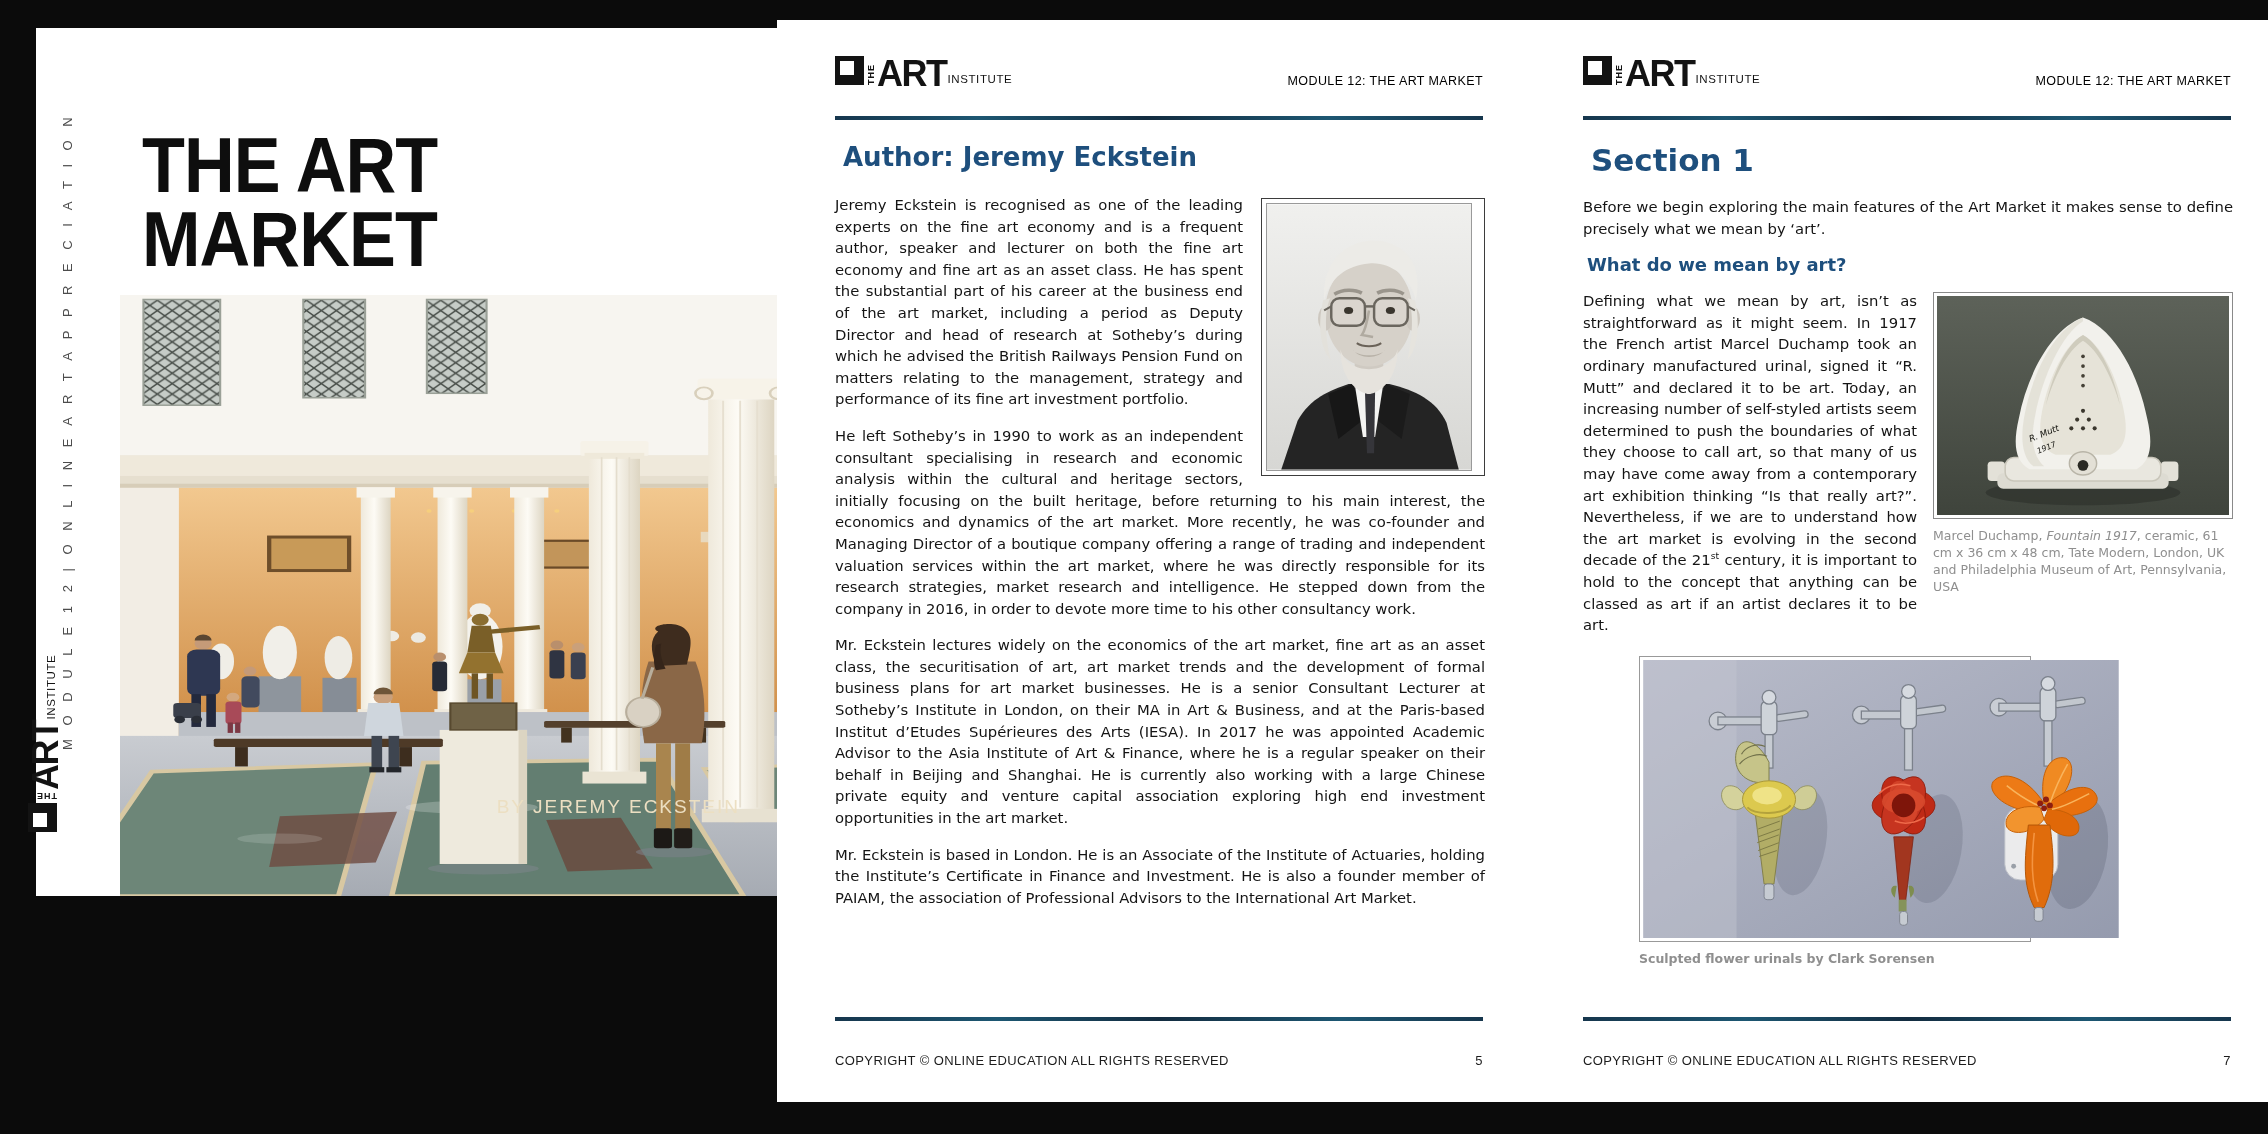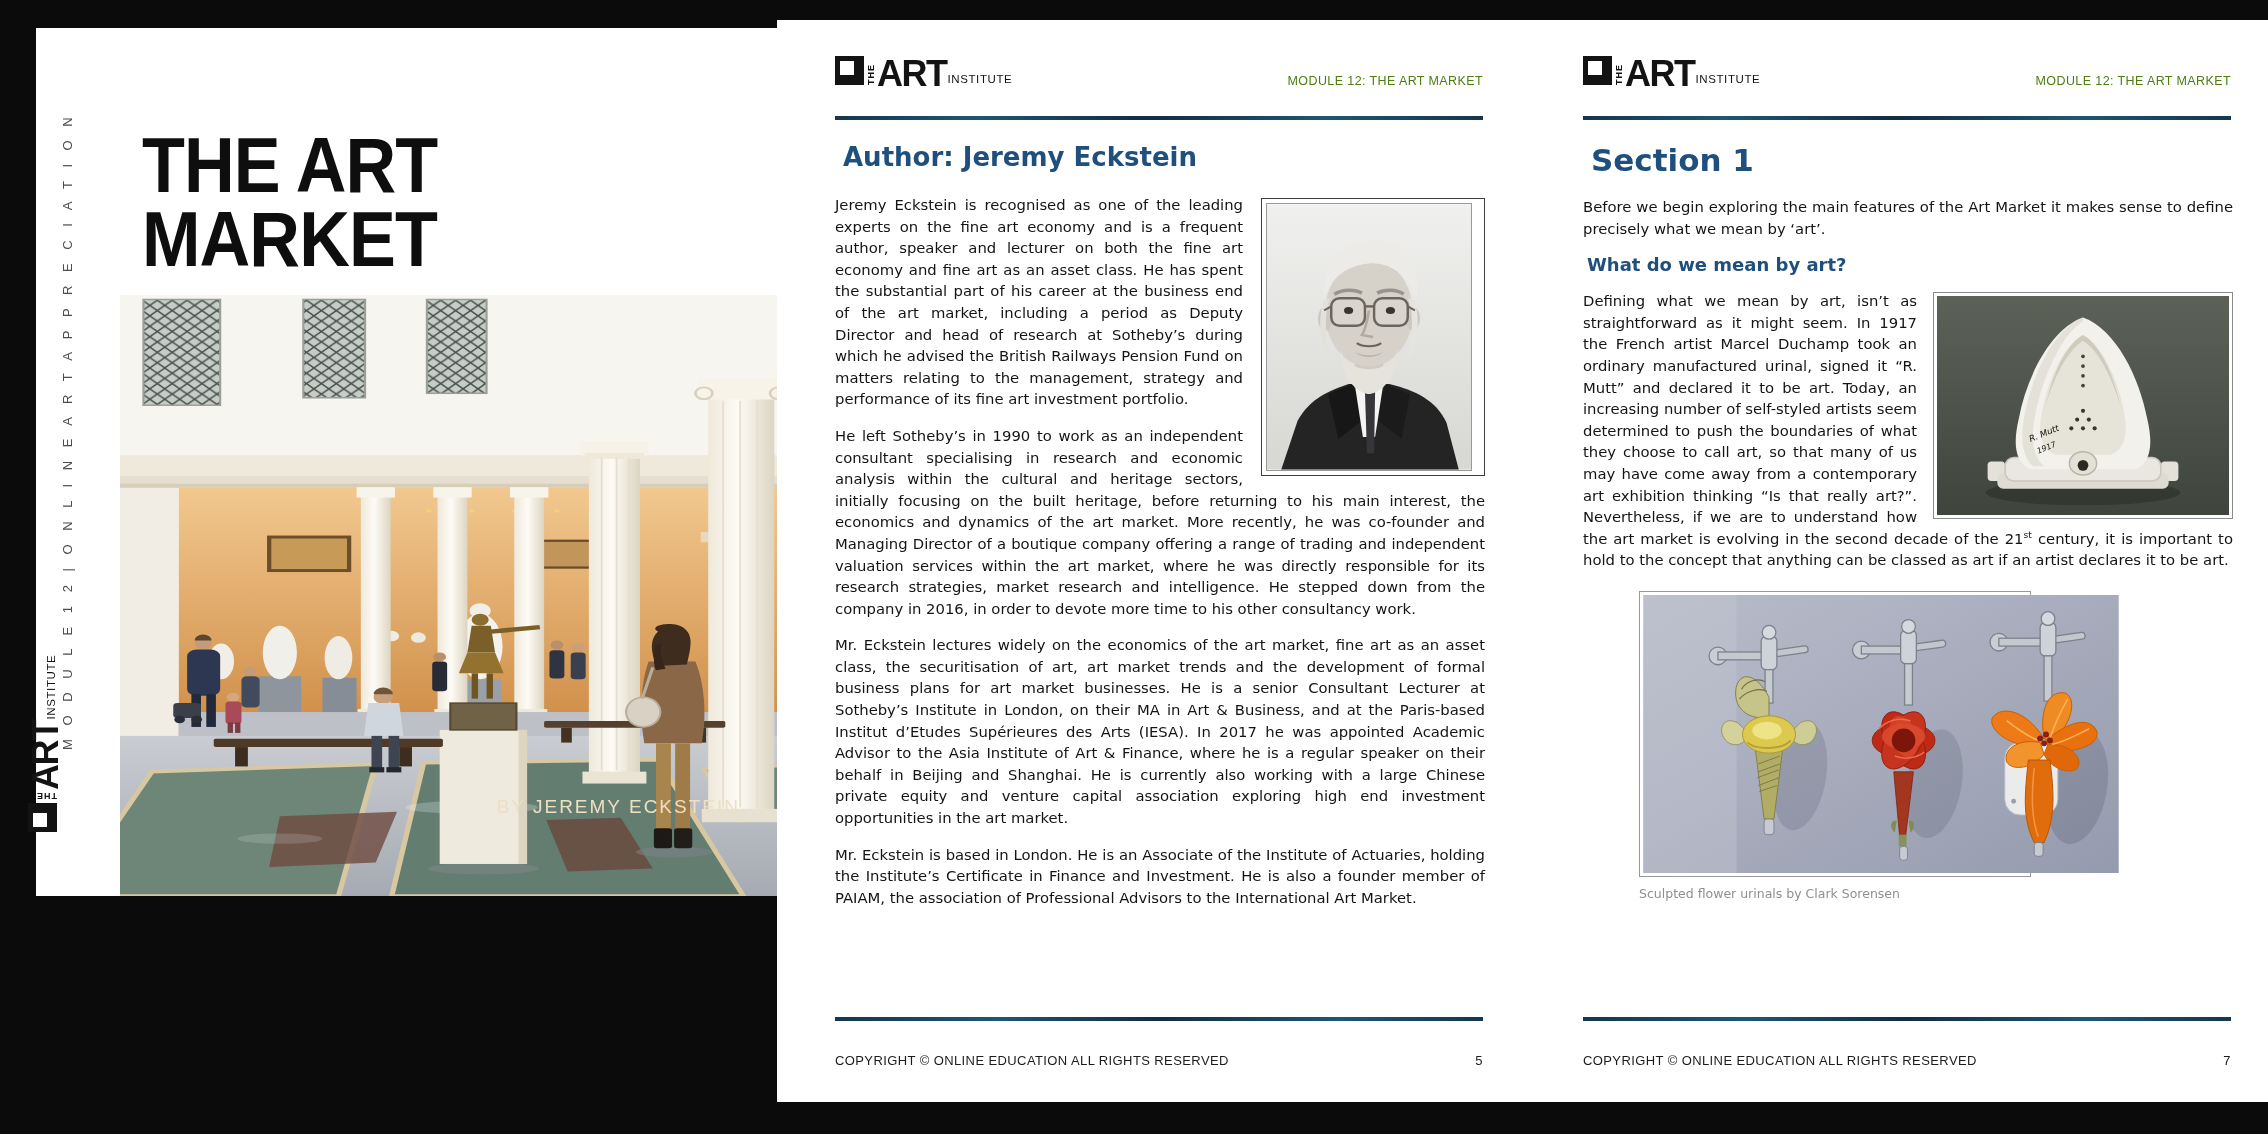--- a/index.html
+++ b/index.html
@@ -14,21 +14,21 @@
   .logo{display:flex;align-items:flex-end;height:38px;white-space:nowrap;}
   .logo-box{width:29px;height:29px;background:#131313;position:relative;margin-bottom:3px;flex:none;}
   .logo-box::after{content:"";position:absolute;left:5px;top:5px;width:14px;height:14px;background:#fff;}
   .logo-the{writing-mode:vertical-rl;transform:rotate(180deg);font-size:9px;font-weight:700;
     letter-spacing:1px;color:#131313;height:29px;margin:0 1px 3px 2px;}
   .logo-art{font-size:36px;font-weight:700;letter-spacing:-1.5px;color:#131313;line-height:0.78;}
   .logo-institute{font-size:11.5px;letter-spacing:0.6px;color:#131313;margin:0 0 3px 1px;}
 
   
   .hdr{position:absolute;left:58px;right:46px;top:30px;display:flex;justify-content:space-between;align-items:flex-start;}
-  .module-label{font-size:12.5px;color:#4d7c0f;letter-spacing:0.4px;padding-top:24px;}
+  .module-label{font-size:12.5px;color:#000000;letter-spacing:0.4px;padding-top:24px;}
   .rule{position:absolute;left:58px;right:46px;top:96px;height:4px;
     background:linear-gradient(90deg,#16364d 0%,#1d5772 22%,#132c40 48%,#1d5772 76%,#16364d 100%);}
   .foot-rule{position:absolute;left:58px;right:46px;top:997px;height:4px;
     background:linear-gradient(90deg,#16364d 0%,#1d5772 25%,#132c40 50%,#1d5772 78%,#16364d 100%);}
   .foot-row{position:absolute;left:58px;right:46px;top:1033px;display:flex;justify-content:space-between;
     font-size:13px;letter-spacing:0.4px;color:#1c1c1c;}
 
   
   .content{position:absolute;left:58px;right:44px;top:122px;color:#141414;}
   h2.sect{font-family:"DejaVu Sans",sans-serif;font-weight:700;color:#1e4f7d;margin:0 0 22px 8px;}
@@ -41,21 +41,21 @@
 
   .portrait-wrap{float:right;width:214px;margin:4px 0 10px 18px;border:1px solid #3d3d3d;
     padding:4px;background:#fff;}
   .portrait-wrap svg{display:block;border:1px solid #9a9a9a;}
 
   .fountain-wrap{float:right;width:300px;margin:2px 0 8px 16px;}
   .fountain-frame{border:1px solid #8a8a8a;padding:3px;background:#fff;}
   .fountain-frame svg{display:block;}
   .caption{font-family:"DejaVu Sans",sans-serif;font-size:12.5px;line-height:1.35;color:#8f8f8f;margin-top:9px;}
 
-  .flower-block{clear:none;margin:20px 0 17px 56px;width:392px;}
+  .flower-block{clear:none;margin:20px 0 17px 56px;width:392px;font-weight:bold;}
   .flower-frame{border:1px solid #999;padding:3px;background:#fff;}
   .flower-frame svg{display:block;}
 
   
   .cover-title{position:absolute;left:106px;top:100px;font-family:"Liberation Sans",sans-serif;
     font-weight:700;font-size:78px;line-height:0.95;letter-spacing:-1px;color:#0e0e0e;
     transform:scaleX(0.9);transform-origin:left top;white-space:nowrap;}
   .cover-sidebar{position:absolute;left:24px;top:252px;height:470px;writing-mode:vertical-rl;
     transform:rotate(180deg);font-size:13px;letter-spacing:5px;color:#4c4c4c;white-space:nowrap;}
   .cover-logo{position:absolute;left:24px;bottom:64px;transform:rotate(-90deg);
@@ -371,20 +371,21 @@
               <circle cx="138" cy="136" r="2.1"></circle>
                 <circle cx="150" cy="136" r="2.1"></circle>
                 <circle cx="162" cy="136" r="2.1"></circle>
             </g>
             <ellipse cx="150" cy="172" rx="14" ry="12" fill="#e3e0d6" stroke="#b9b5a8" stroke-width="1.5"></ellipse>
             <circle cx="150" cy="174" r="5.5" fill="#2a2a24"></circle>
             <text x="96" y="150" transform="rotate(-22 96 150)" font-family="DejaVu Sans, sans-serif" font-style="italic" font-size="9" fill="#14140f">R. Mutt</text>
             <text x="104" y="162" transform="rotate(-22 104 162)" font-family="DejaVu Sans, sans-serif" font-style="italic" font-size="8" fill="#14140f">1917</text>
           </svg>
         </div>
+        <div class="caption"><span>Marcel Duchamp, </span><i>Fountain 1917</i><span>, ceramic, 61 cm x 36 cm x 48 cm, Tate Modern, London, UK and Philadelphia Museum of Art, Pennsylvania, USA</span></div>
       </div>
 
       <p><span>Defining what we mean by art, isn’t as straightforward as it might seem. In 1917 the French artist Marcel Duchamp took an ordinary manufactured urinal, signed it “R. Mutt” and declared it to be art. Today, an increasing number of self-styled artists seem determined to push the boundaries of what they choose to call art, so that many of us may have come away from a contemporary art exhibition thinking “Is that really art?”. Nevertheless, if we are to understand how the art market is evolving in the second decade of the 21</span><sup>st</sup><span> century, it is important to hold to the concept that anything can be classed as art if an artist declares it to be art.</span></p>
 
       <div class="flower-block">
         <div class="flower-frame">
           <svg viewBox="0 0 484 283" width="476" height="278">
             <defs>
               <linearGradient id="wg" x1="0" y1="0" x2="1" y2="1">
                 <stop offset="0" stop-color="#b9bcca"></stop>

